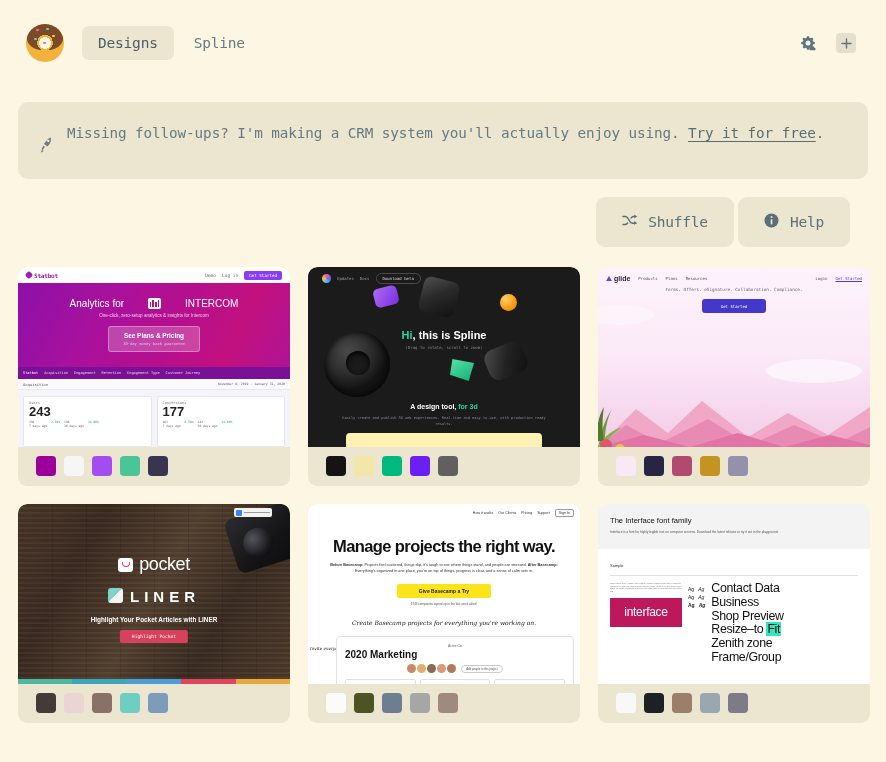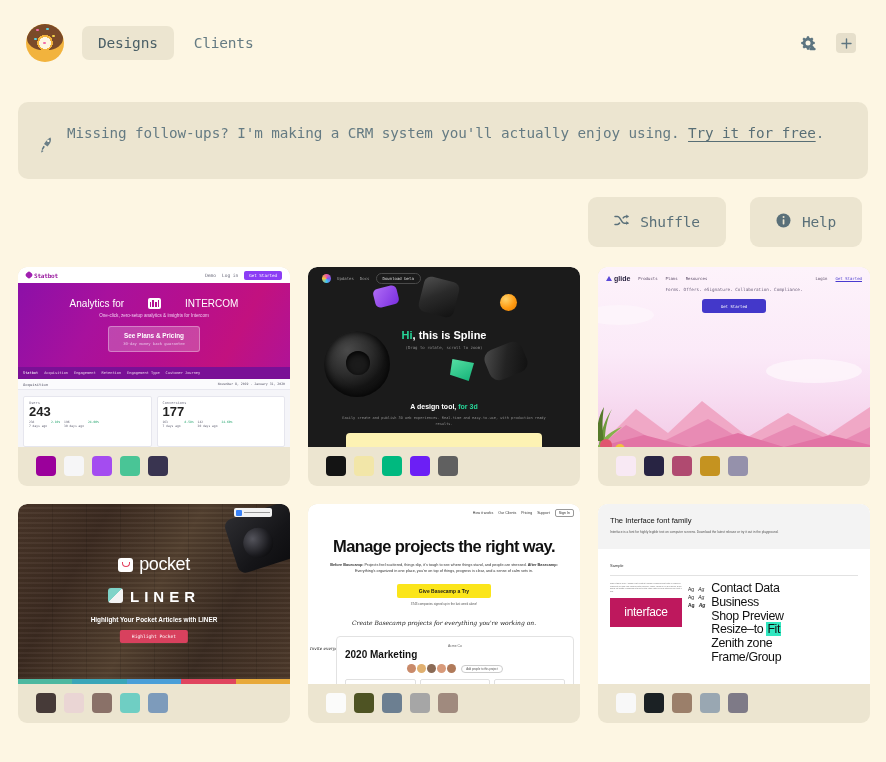--- a/index.html
+++ b/index.html
@@ -101,22 +101,22 @@
   .banner-text a {
     color: #586e75;
     text-decoration: underline;
     text-underline-offset: 3px;
   }
 
   
   .actionbar {
     display: flex;
     justify-content: flex-end;
-    gap: 24px;
-    padding: 18px 24px 0 18px;
+    gap: 4px;
+    padding: 18px 36px 0 18px;
   }
   .action-btn {
     background: #ece5d0;
     border: none;
     border-radius: 9px;
     padding: 16px 26px;
     font-family: inherit;
     font-size: 14.5px;
     color: #5a7079;
     display: flex;
@@ -304,21 +304,21 @@
     <div class="glaze"></div>
     <div class="sp" style="left:10px;top:5px;background:#f06ba8;"></div>
     <div class="sp" style="left:20px;top:4px;background:#5fd0e0;"></div>
     <div class="sp" style="left:26px;top:11px;background:#f3d44c;"></div>
     <div class="sp" style="left:8px;top:14px;background:#5fd0e0;"></div>
     <div class="sp" style="left:17px;top:18px;background:#f06ba8;"></div>
   </div>
 
   <div class="nav-tabs">
     <button class="tab active">Designs</button>
-    <button class="tab">Clients</button>
+    <button class="tab">Spline</button>
   </div>
 
   <div class="header-right">
     <button class="icon-btn" title="Settings">
       <svg width="18" height="16" viewBox="0 0 18 16" fill="none">
         <path d="M7 1.2h2l.35 1.6 1.3.55 1.4-.85 1.4 1.4-.85 1.4.55 1.3 1.6.35v2l-1.6.35-.55 1.3.85 1.4-1.4 1.4-1.4-.85-1.3.55L9 14.8H7l-.35-1.6-1.3-.55-1.4.85-1.4-1.4.85-1.4-.55-1.3L1.2 9V7l1.6-.35.55-1.3-.85-1.4 1.4-1.4 1.4.85 1.3-.55L7 1.2z" fill="#5d7580"></path>
         <circle cx="8" cy="8" r="2.5" fill="#fdf6e3"></circle>
         <path d="M12.2 11.2c1.1-.1 2 .6 2.2 1.5.7.05 1.3.6 1.3 1.3 0 .75-.6 1.3-1.35 1.3h-3.6c-.8 0-1.45-.6-1.45-1.35 0-.7.5-1.25 1.2-1.35.2-.75.85-1.35 1.7-1.4z" fill="#5d7580"></path>
       </svg>
     </button>

